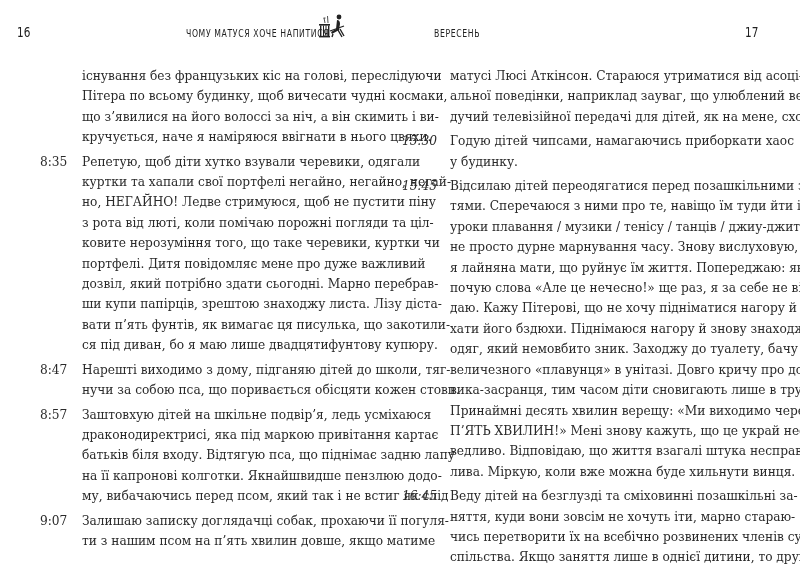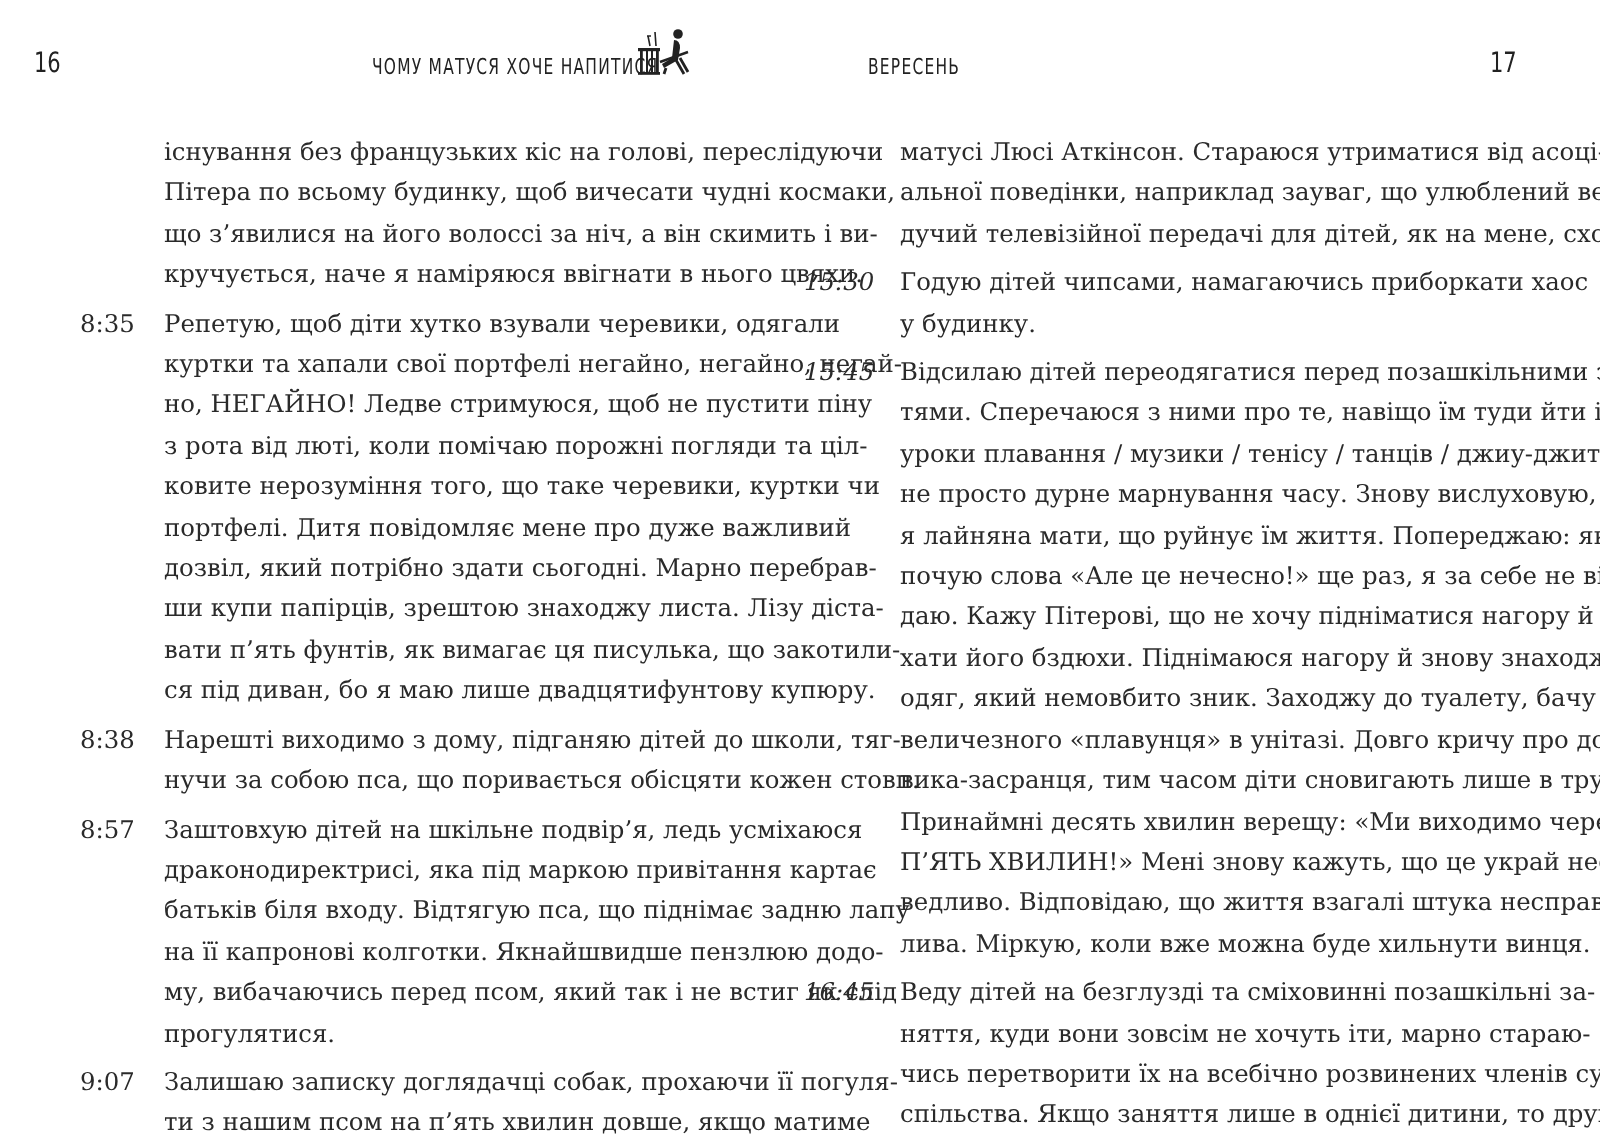--- a/index.html
+++ b/index.html
@@ -65,35 +65,34 @@
         <span class="ln">з рота від люті, коли помічаю порожні погляди та ціл-</span>
         <span class="ln">ковите нерозуміння того, що таке черевики, куртки чи</span>
         <span class="ln">портфелі. Дитя повідомляє мене про дуже важливий</span>
         <span class="ln">дозвіл, який потрібно здати сьогодні. Марно перебрав-</span>
         <span class="ln">ши купи папірців, зрештою знаходжу листа. Лізу діста-</span>
         <span class="ln">вати п’ять фунтів, як вимагає ця писулька, що закотили-</span>
         <span class="ln last">ся під диван, бо я маю лише двадцятифунтову купюру.</span>
       </span>
     </div>
     <div class="entry">
-      <span class="time">8:38</span>
+      <span class="time">8:47</span>
       <span class="body">
         <span class="ln">Нарешті виходимо з дому, підганяю дітей до школи, тяг-</span>
         <span class="ln last">нучи за собою пса, що поривається обісцяти кожен стовп.</span>
       </span>
     </div>
     <div class="entry">
       <span class="time">8:57</span>
       <span class="body">
         <span class="ln">Заштовхую дітей на шкільне подвір’я, ледь усміхаюся</span>
         <span class="ln">драконодиректрисі, яка під маркою привітання картає</span>
         <span class="ln">батьків біля входу. Відтягую пса, що піднімає задню лапу</span>
         <span class="ln">на її капронові колготки. Якнайшвидше пензлюю додо-</span>
         <span class="ln">му, вибачаючись перед псом, який так і не встиг як слід</span>
-        <span class="ln last">прогулятися.</span>
       </span>
     </div>
     <div class="entry">
       <span class="time">9:07</span>
       <span class="body">
         <span class="ln">Залишаю записку доглядачці собак, прохаючи її погуля-</span>
         <span class="ln">ти з нашим псом на п’ять хвилин довше, якщо матиме</span>
 
       </span>
     </div>

